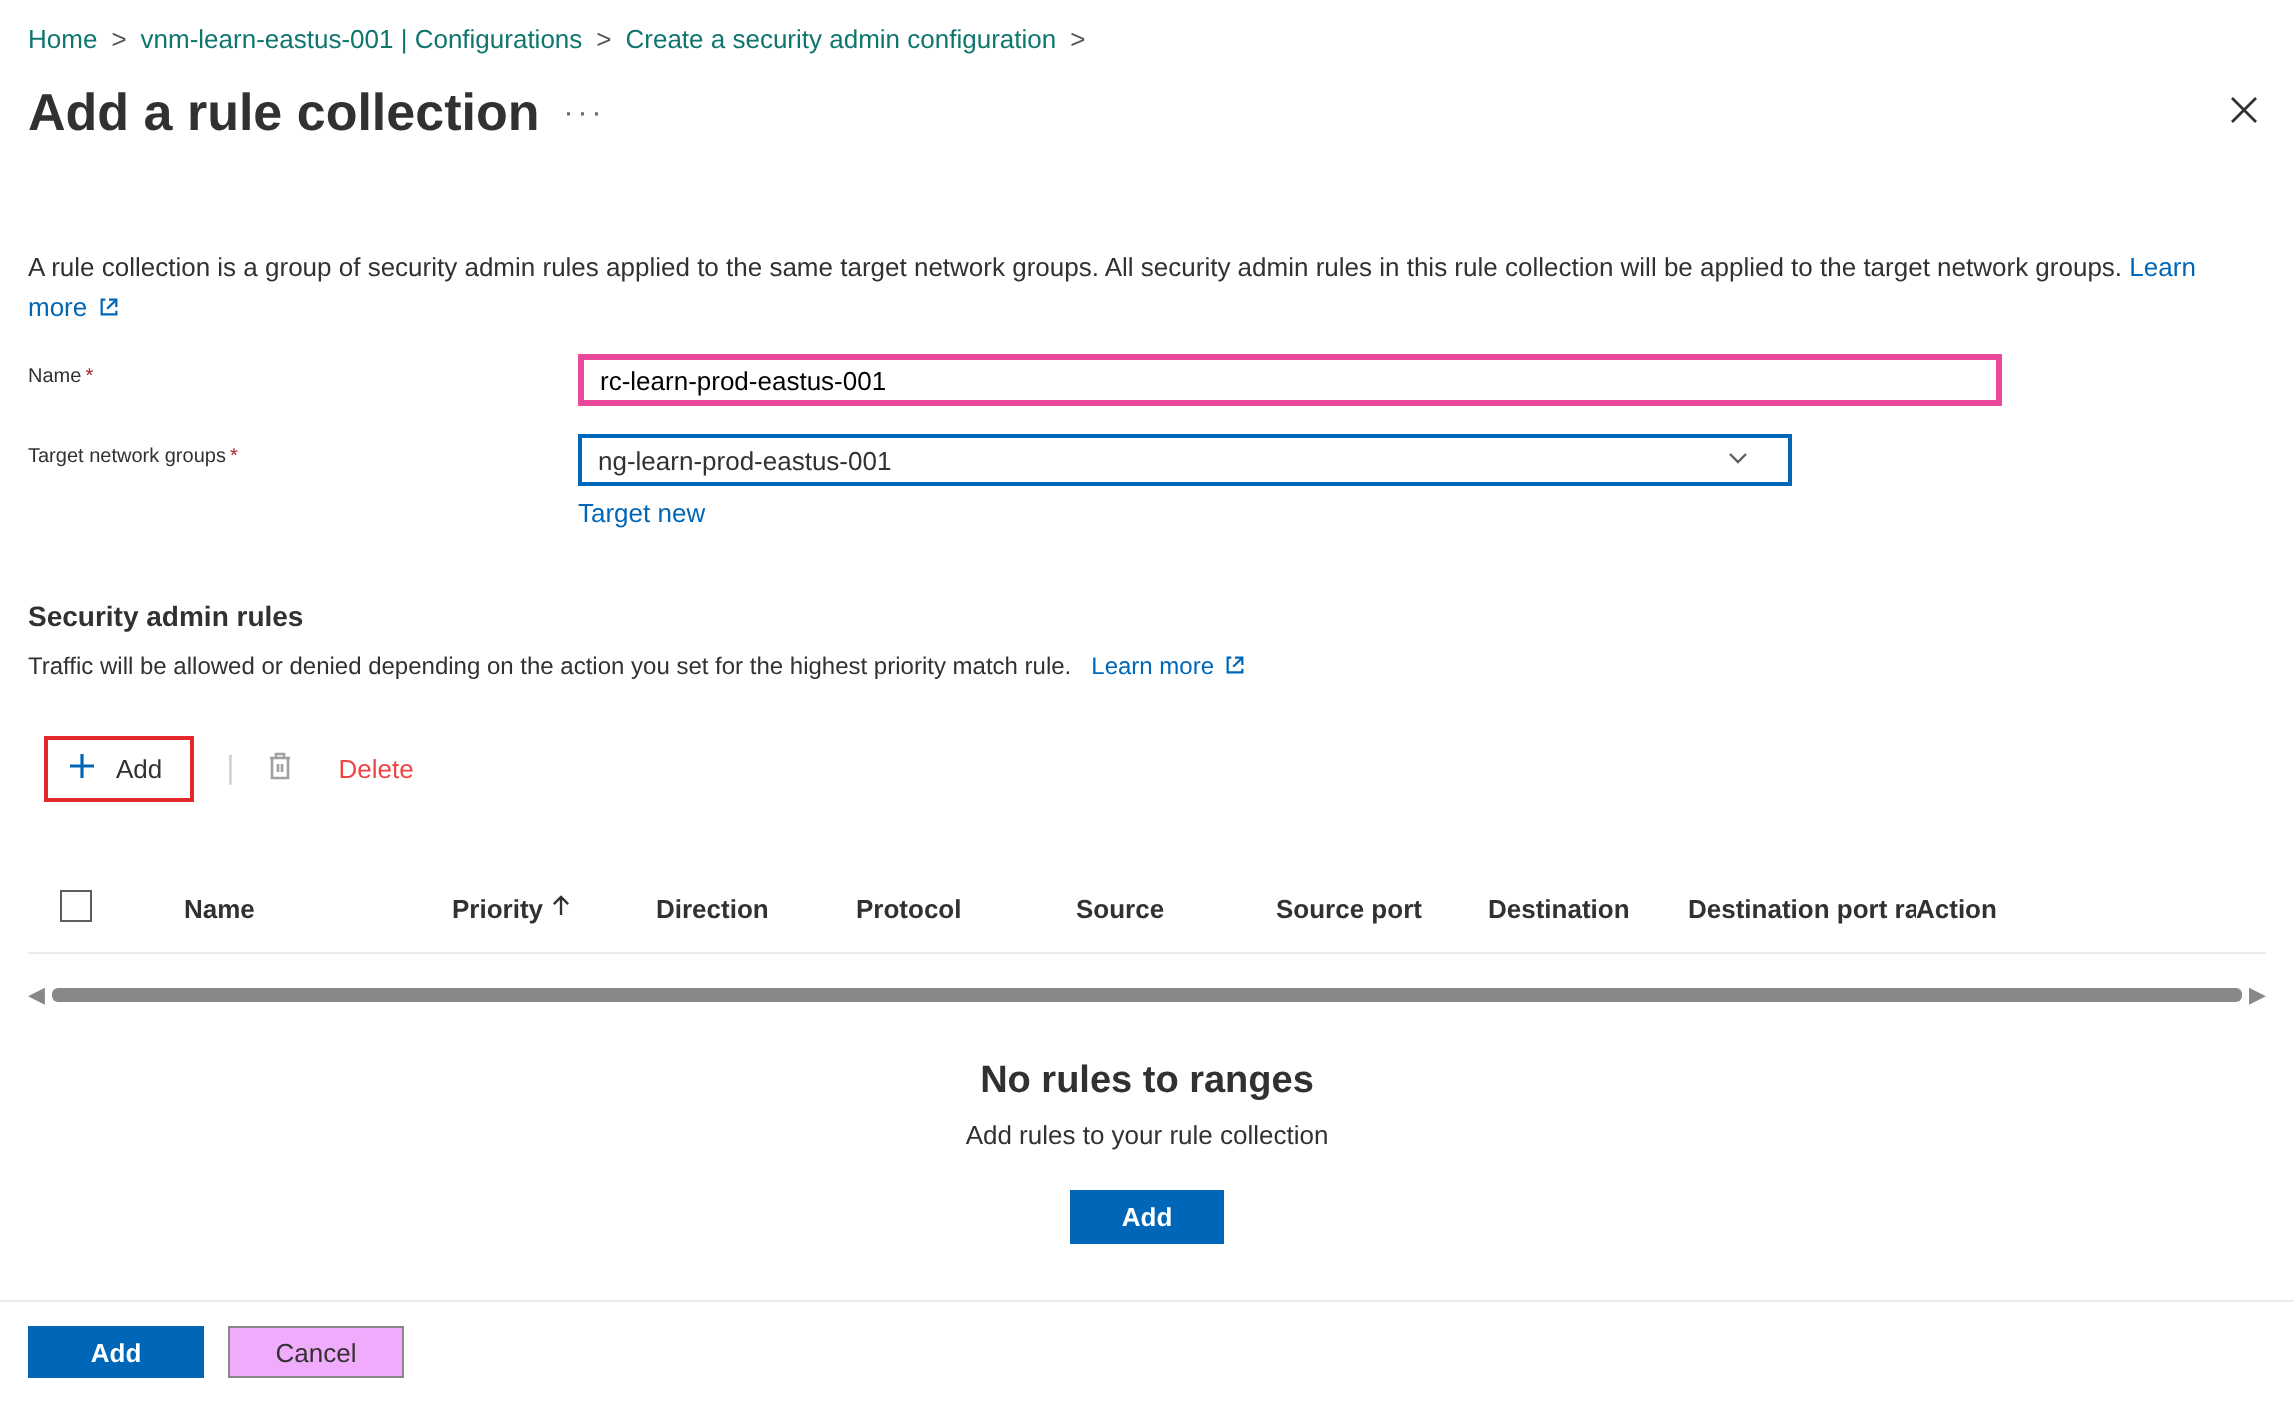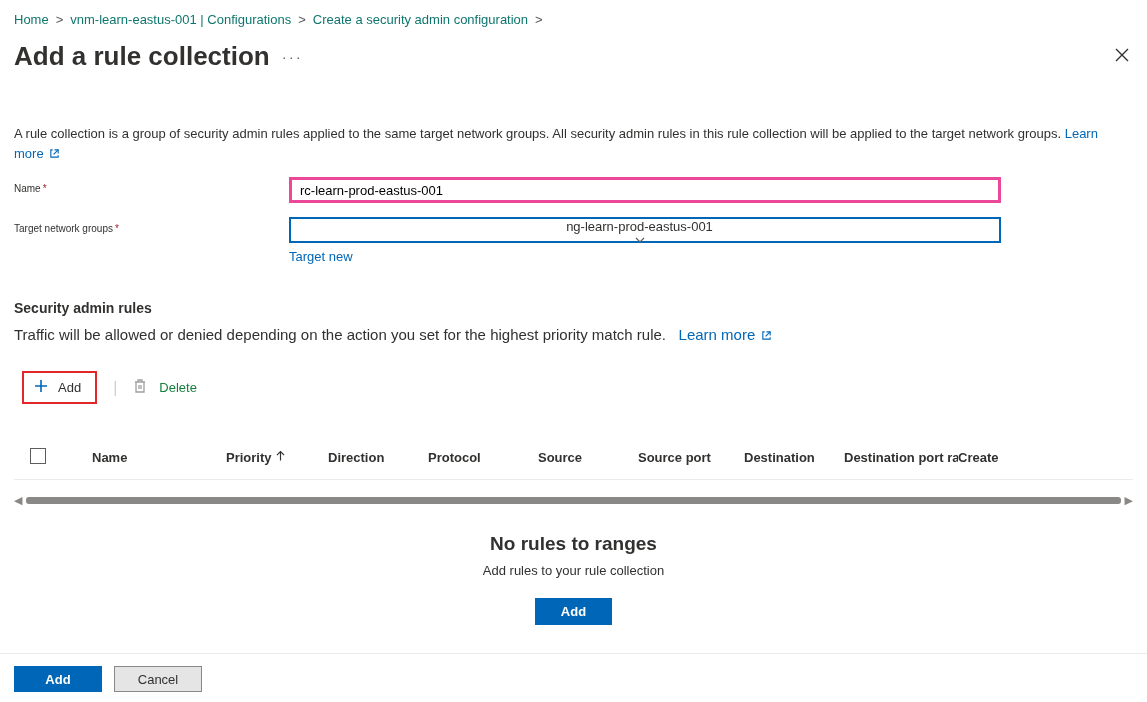--- a/index.html
+++ b/index.html
@@ -25,38 +25,38 @@
   .link { color: #0067b8; text-decoration: none; cursor: pointer; }
   .ext-icon svg { width:11px; height:11px; stroke:#0067b8; margin-left:2px; vertical-align: -1px; }
   .form-row { display: flex; align-items: flex-start; margin-top: 14px; }
   .form-label { width: 275px; padding-top: 6px; font-size: 10px; }
   .req { color: #a4262c; margin-left: 2px; }
   .text-input {
     width: 712px; height: 26px; border: 3px solid #ec4899; padding: 2px 8px;
     font-family: inherit; font-size: 13px;
   }
   .select-wrap {
-    width: 712px; height: 26px; border: 2px solid #0067b8;
-    display: flex; align-items: center; padding: 0 19px 0 8px; cursor: pointer; flex-direction: column;
+    width: 607px; height: 26px; border: 2px solid #0067b8;
+    display: flex; align-items: center; padding: 0 19px 0 8px; cursor: pointer;
   }
   .select-value { flex: 1; font-size: 13px; }
   .chev svg { width:12px; height:12px; stroke:#605e5c; }
   .create-new { margin-top: 6px; }
   .section-h { font-weight: 600; font-size: 14px; margin-top: 36px; }
-  .section-sub { margin-top: 10px; font-size: 15px; }
+  .section-sub { margin-top: 10px; font-size: 12px; }
   .toolbar { display: flex; align-items: center; margin-top: 28px; gap: 2px; }
   .add-btn-highlight {
     border: 2px solid #e3262a; padding: 6px 14px 6px 10px;
     display: flex; align-items: center; gap: 10px; cursor: pointer;
     background: #fff;
     margin-left: 8px;
   }
   .plus-icon svg { width:14px; height:14px; stroke:#0067b8; stroke-width:1.6; }
   .tool-sep { color: #d0d0d0; margin: 0 14px; font-size: 16px; }
-  .delete-btn { display: flex; align-items: center; gap: 12px; color: #15803d; cursor: default; }
+  .delete-btn { display: flex; align-items: center; gap: 22px; color: #ef4444; cursor: default; }
   .trash-icon svg { width:14px; height:16px; stroke:#a19f9d; stroke-width:1.3; fill:none; }
   .table-wrap { margin-top: 34px; }
   .table-header {
     display: grid;
     grid-template-columns: 62px 134px 102px 100px 110px 100px 106px 100px 114px 80px;
     padding: 10px 0 12px 16px;
     border-bottom: 1px solid #edebe9;
     font-weight: 600; font-size: 13px;
     align-items: center;
   }
@@ -78,21 +78,21 @@
   }
   .footer-bar {
     border-top:1px solid #edebe9; margin-top:28px; padding:12px 14px 20px;
     display:flex; gap:12px;
   }
   .primary-btn {
     background:#0067b8; color:#fff; border:none; width:88px; height:26px;
     font-size:13px; font-weight:600; cursor:pointer;
   }
   .secondary-btn {
-    background:#e5e5e5; color:#323130; border:1px solid #8a8886; width:88px; height:26px;
+    background:#f0abfc; color:#323130; border:1px solid #8a8886; width:88px; height:26px;
     font-size:13px; cursor:pointer;
   }
 </style>
 </head>
 <body>
 
 <div class="page">
 
   <div class="breadcrumb">
     <a>Home</a>
@@ -189,21 +189,21 @@
         <span class="sort-up"><svg viewBox="0 0 10 12" fill="none" stroke-width="1.3">
               <path d="M5 11 V1 M1 5 L5 1 L9 5"></path>
             </svg></span>
       </div>
       <div class="th">Direction</div>
       <div class="th">Protocol</div>
       <div class="th">Source</div>
       <div class="th">Source port</div>
       <div class="th">Destination</div>
       <div class="th truncate">Destination port ranges</div>
-      <div class="th">Create</div>
+      <div class="th">Action</div>
     </div>
 
     <div class="h-scroll">
       <span class="h-arrow">◀</span>
       <div class="h-track"></div>
       <span class="h-arrow">▶</span>
     </div>
 
     <div class="empty-state">
       <div class="empty-title">No rules to ranges</div>

